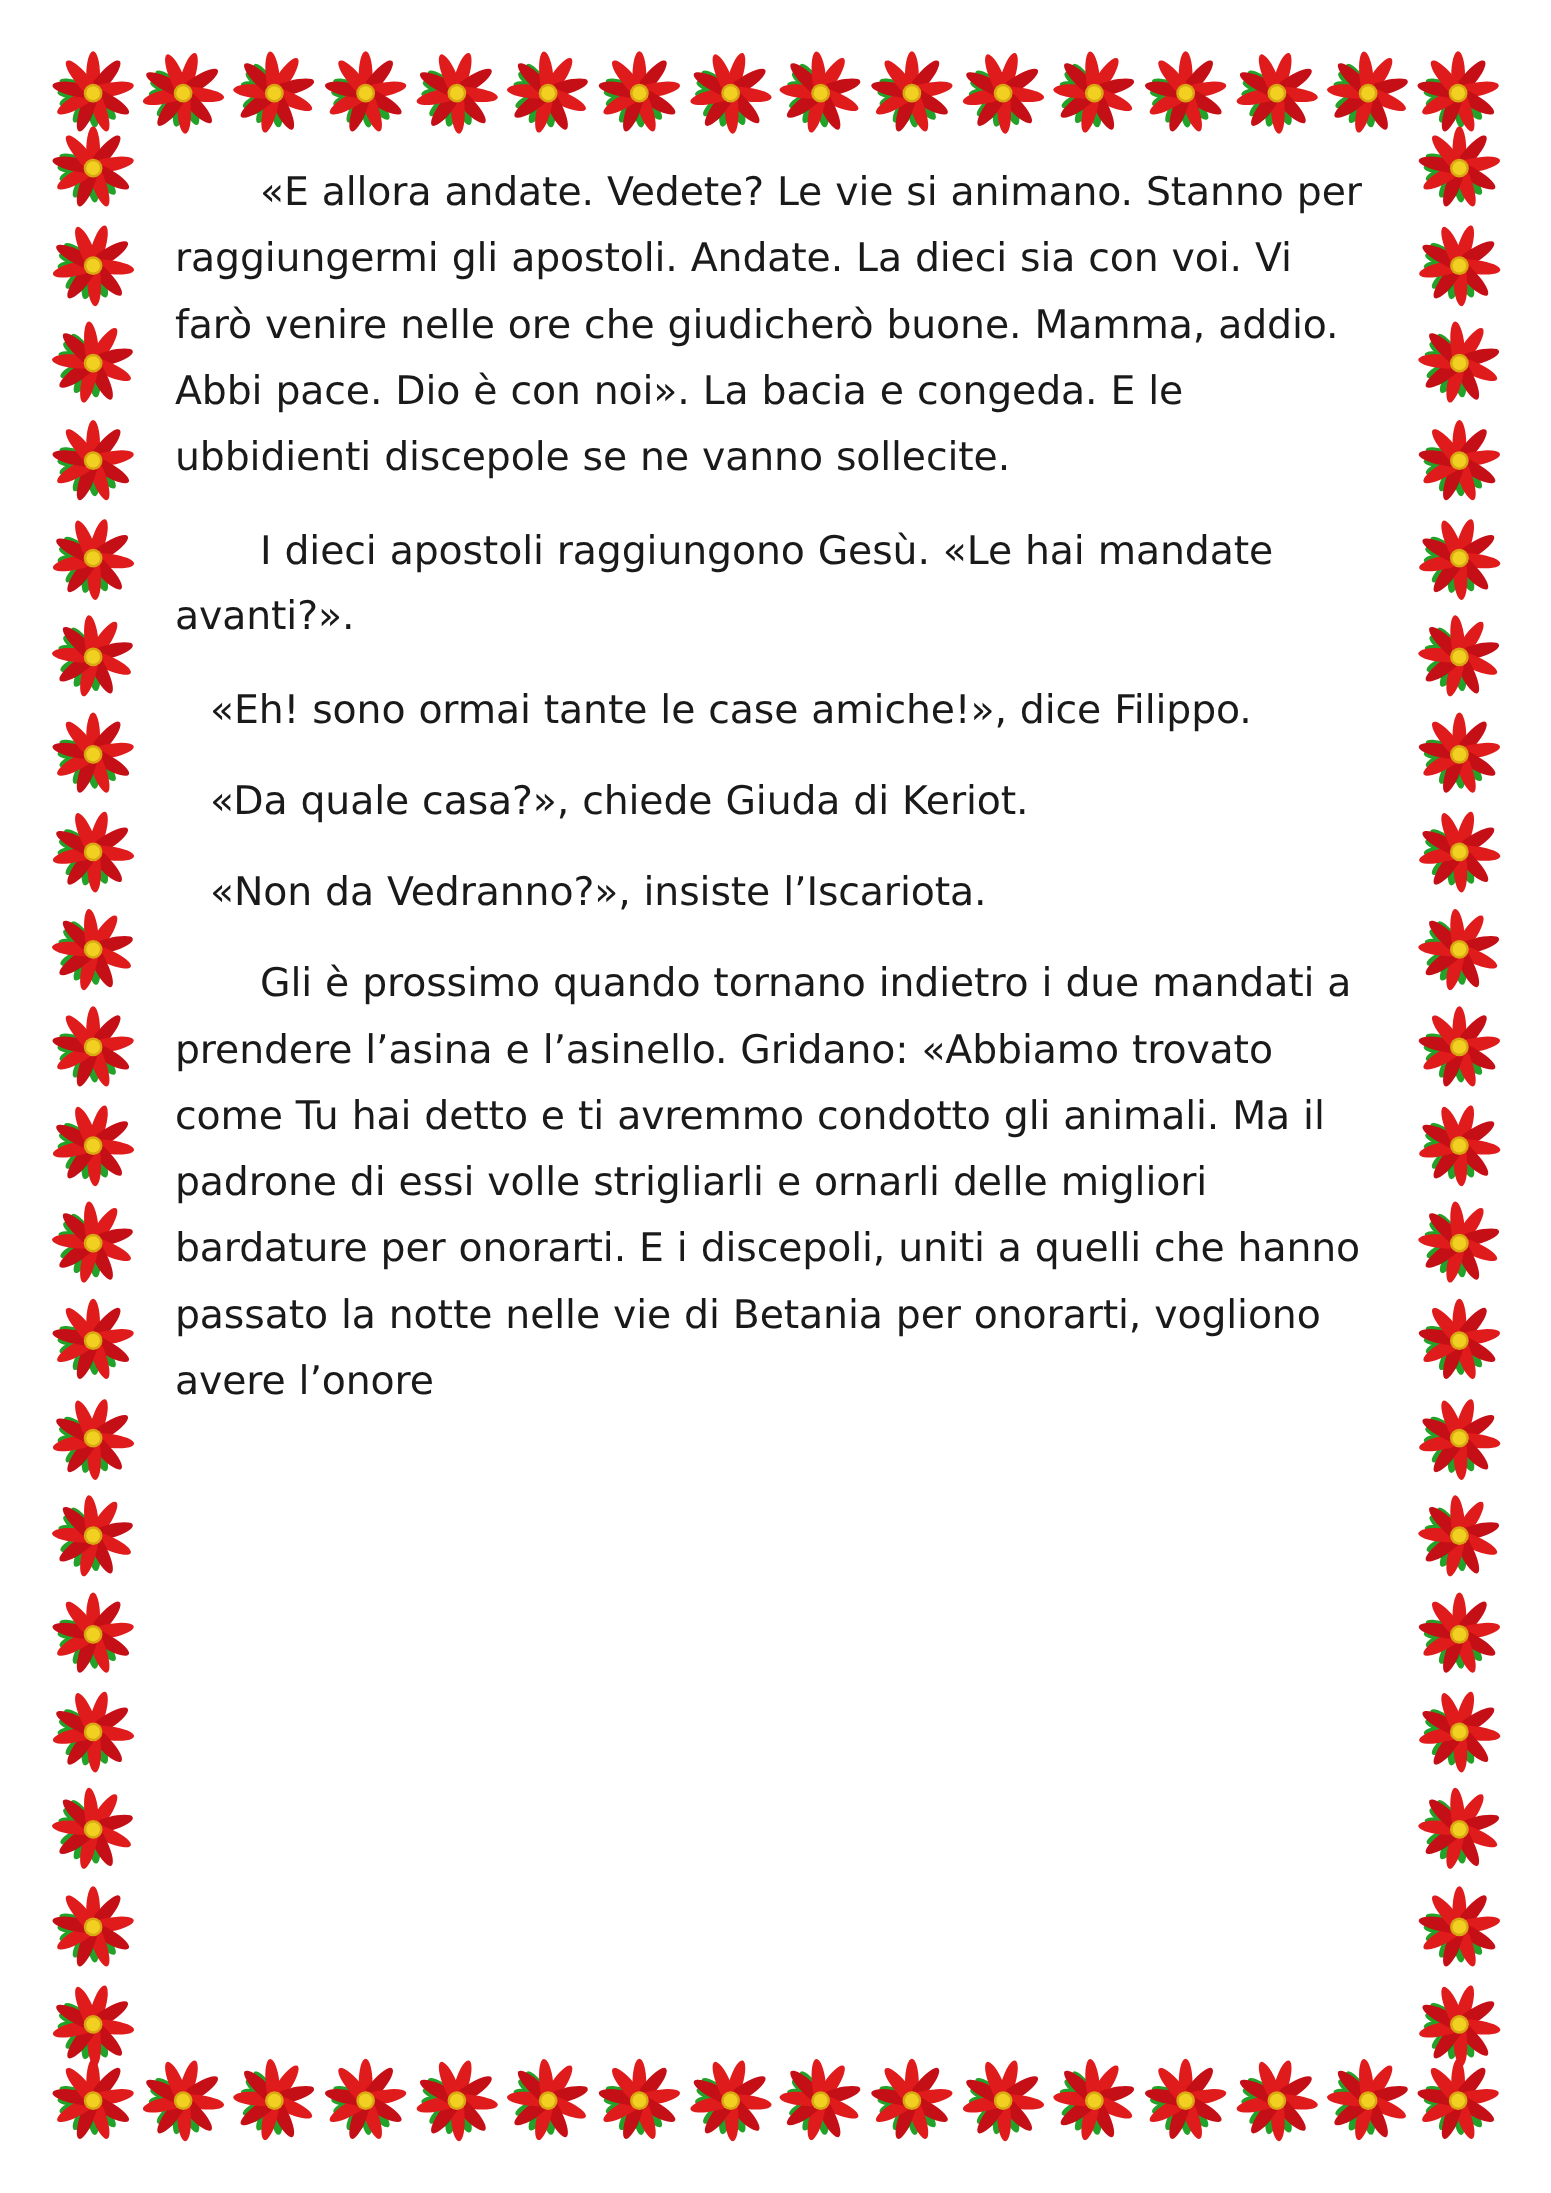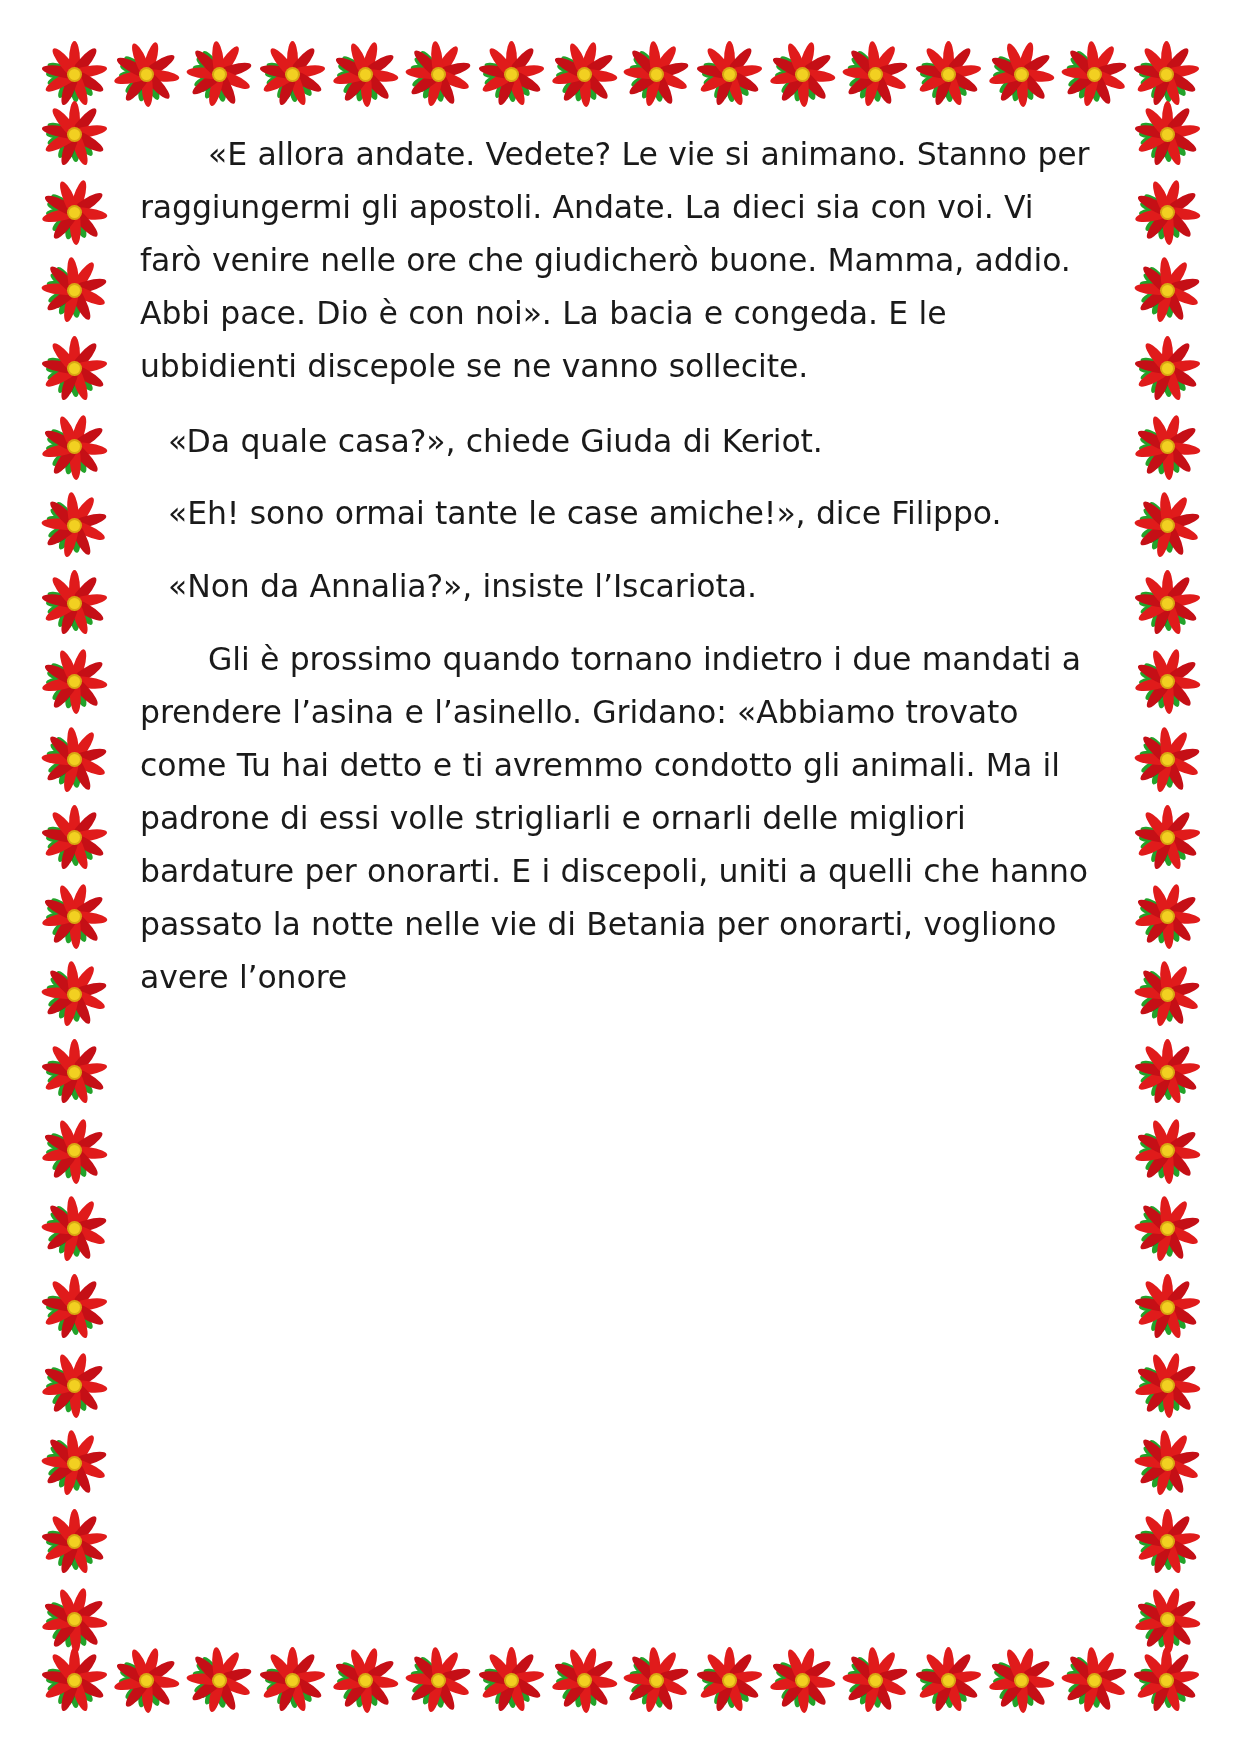--- a/index.html
+++ b/index.html
@@ -1555,19 +1555,20 @@
           <div class="petal red" style="transform: rotate(257deg);"></div>
           <div class="petal red2" style="transform: rotate(297deg);"></div>
           <div class="petal red" style="transform: rotate(337deg);"></div>
           <div class="center-dot"></div>
         </div>
       </div>
   </div>
 
   <div class="content">
     <p class="para indent">«E allora andate. Vedete? Le vie si animano. Stanno per raggiungermi gli apostoli. Andate. La dieci sia con voi. Vi farò venire nelle ore che giudicherò buone. Mamma, addio. Abbi pace. Dio è con noi». La bacia e congeda. E le ubbidienti discepole se ne vanno sollecite.</p>
+    <p class="para indent">I dieci apostoli raggiungono Gesù. «Le hai mandate avanti?».</p>
+    <p class="para indent-small tight">«Eh! sono ormai tante le case amiche!», dice Filippo.</p>
     <p class="para indent-small tight">«Da quale casa?», chiede Giuda di Keriot.</p>
-    <p class="para indent-small tight">«Eh! sono ormai tante le case amiche!», dice Filippo.</p>
-    <p class="para indent-small tight">«Non da Annalia?», insiste l’Iscariota.</p>
+    <p class="para indent-small tight">«Non da Vedranno?», insiste l’Iscariota.</p>
     <p class="para indent">Gli è prossimo quando tornano indietro i due mandati a prendere l’asina e l’asinello. Gridano: «Abbiamo trovato come Tu hai detto e ti avremmo condotto gli animali. Ma il padrone di essi volle strigliarli e ornarli delle migliori bardature per onorarti. E i discepoli, uniti a quelli che hanno passato la notte nelle vie di Betania per onorarti, vogliono avere l’onore</p>
   </div>
 
 </div>
 
 </body></html>

